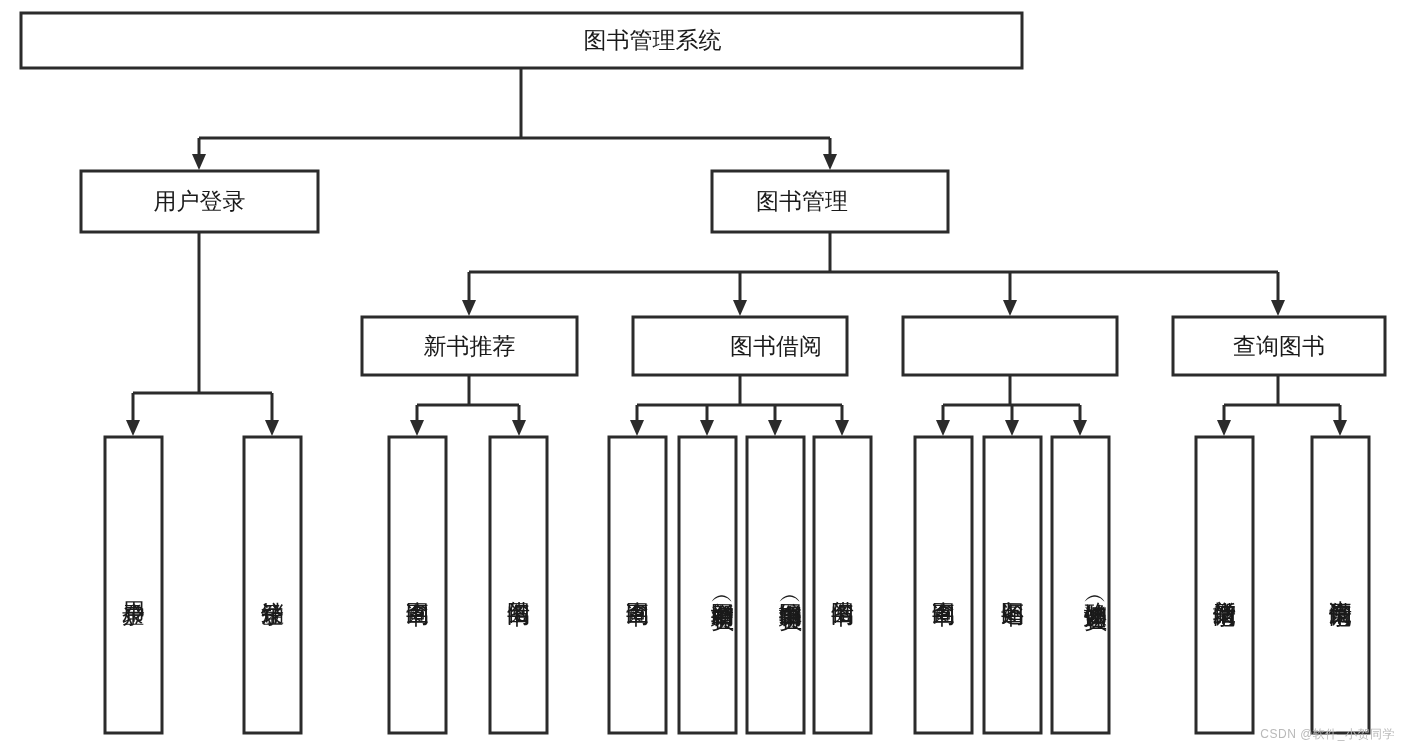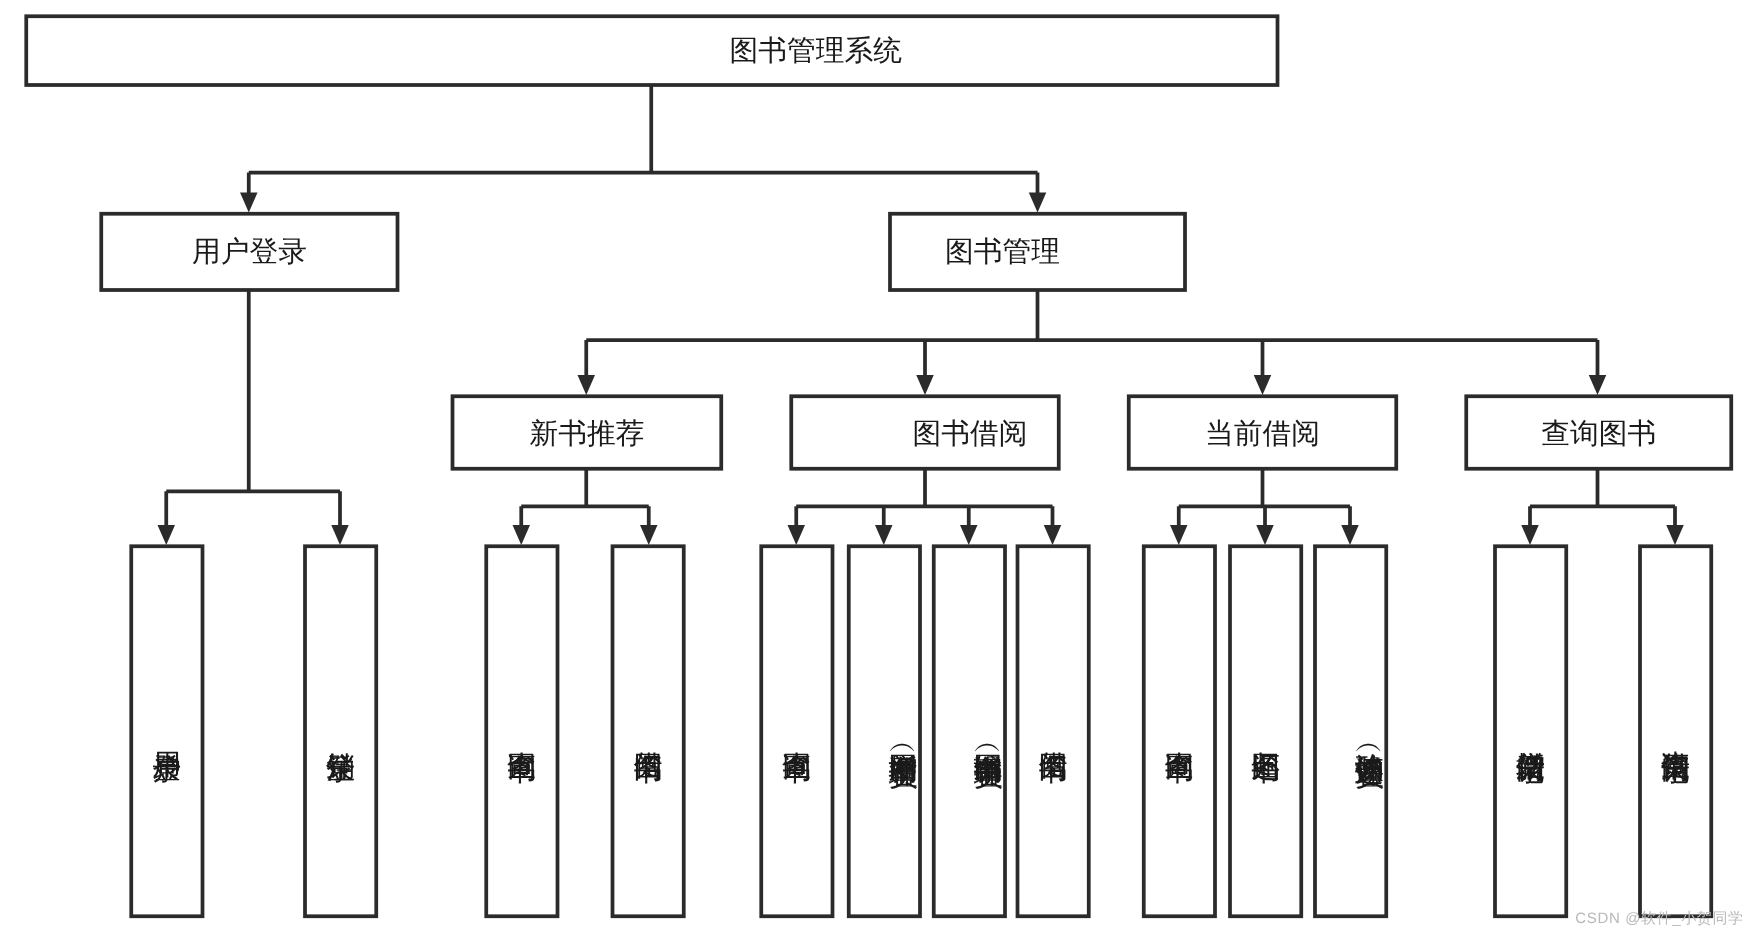--- a/index.html
+++ b/index.html
@@ -201,21 +201,20 @@
     <rect class="node-rect" x="1312" y="437" width="57" height="296"></rect>
   </svg>
 
   <div class="label h" style="left:35px; top:13px; width:1171px; height:55px;padding-left:32px;">图书管理系统</div>
 
   <div class="label h" style="left:81px; top:171px; width:237px; height:61px;">用户登录</div>
   <div class="label h" style="left:676px; top:171px; width:252px; height:61px;">图书管理</div>
 
   <div class="label h" style="left:362px; top:317px; width:215px; height:58px;">新书推荐</div>
   <div class="label h" style="left:633px; top:317px; width:214px; height:58px;margin-left:36px;">图书借阅</div>
-  <div class="label h" style="left:903px; top:317px; width:214px; height:58px;">当前借阅</div>
   <div class="label h" style="left:1173px; top:317px; width:212px; height:58px;">查询图书</div>
 
   <div class="label v centerv" style="left:105px; top:437px; width:57px; height:296px;">用户登录</div>
   <div class="label v centerv" style="left:244px; top:437px; width:57px; height:296px;">注销登录</div>
 
   <div class="label v centerv" style="left:389px; top:437px; width:57px; height:296px;">查询图书</div>
   <div class="label v centerv" style="left:490px; top:437px; width:57px; height:296px;">借阅图书</div>
 
   <div class="label v centerv" style="left:609px; top:437px; width:57px; height:296px;">查询图书</div>
   <div class="label v" style="left:679px; top:437px; width:57px; height:296px;">新增图书（管理员）</div>

